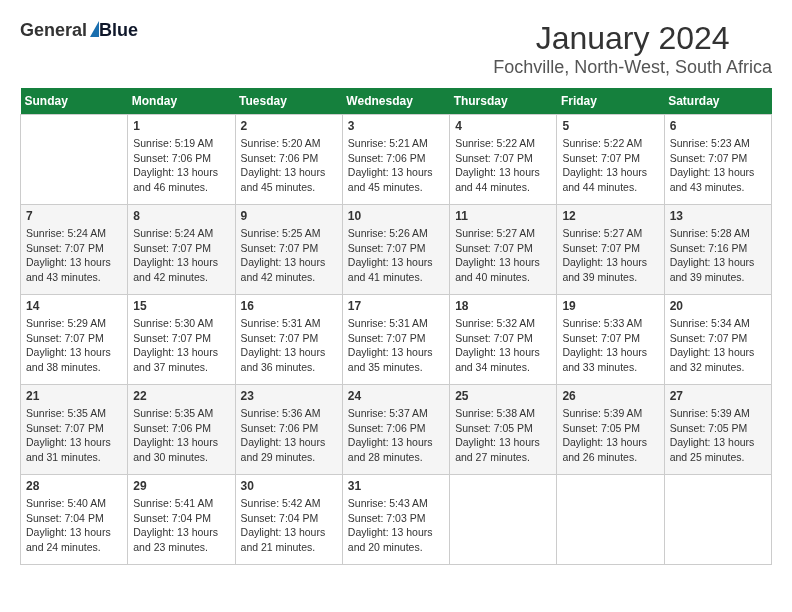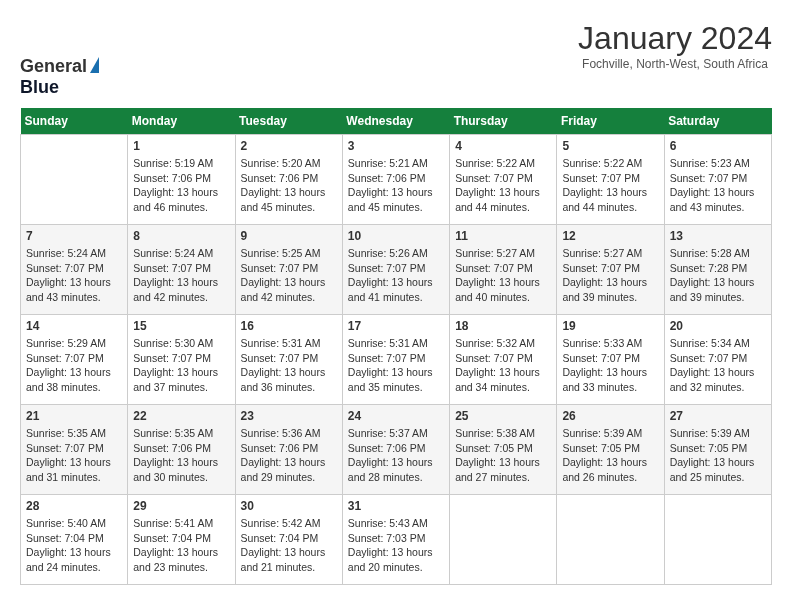--- a/index.html
+++ b/index.html
@@ -11,44 +11,42 @@
       padding: 20px;
     }
     .header {
       display: flex;
       justify-content: space-between;
       align-items: flex-start;
       margin-bottom: 10px;
     }
     .logo {
       display: flex;
-      flex-direction: column;
       align-items: flex-start;
-      margin-top: 36px;
     }
     .logo-general {
       font-size: 18px;
       font-weight: bold;
       color: #333;
     }
     .logo-blue {
       font-size: 18px;
       font-weight: bold;
       color: #0f172a;
     }
     .title-block {
       text-align: center;
     }
     .calendar-title {
       font-size: 32px;
       font-weight: normal;
       color: #333;
     }
     .calendar-subtitle {
-      font-size: 12px;
+      font-size: 18px;
       color: #555;
     }
     table {
       width: 100%;
       border-collapse: collapse;
       font-size: 11px;
     }
     thead th {
       background-color: #15803d;
       color: #fff;
@@ -200,21 +198,21 @@
         <td>
           <div class="day-number">12</div>
           <div class="day-detail" style="white-space: pre-line;">Sunrise: 5:27 AM
 Sunset: 7:07 PM
 Daylight: 13 hours
 and 39 minutes.</div>
         </td>
         <td>
           <div class="day-number">13</div>
           <div class="day-detail" style="white-space: pre-line;">Sunrise: 5:28 AM
-Sunset: 7:28 PM
+Sunset: 7:16 PM
 Daylight: 13 hours
 and 39 minutes.</div>
         </td>
       </tr>
       <tr>
         <td>
           <div class="day-number">14</div>
           <div class="day-detail" style="white-space: pre-line;">Sunrise: 5:29 AM
 Sunset: 7:07 PM
 Daylight: 13 hours

